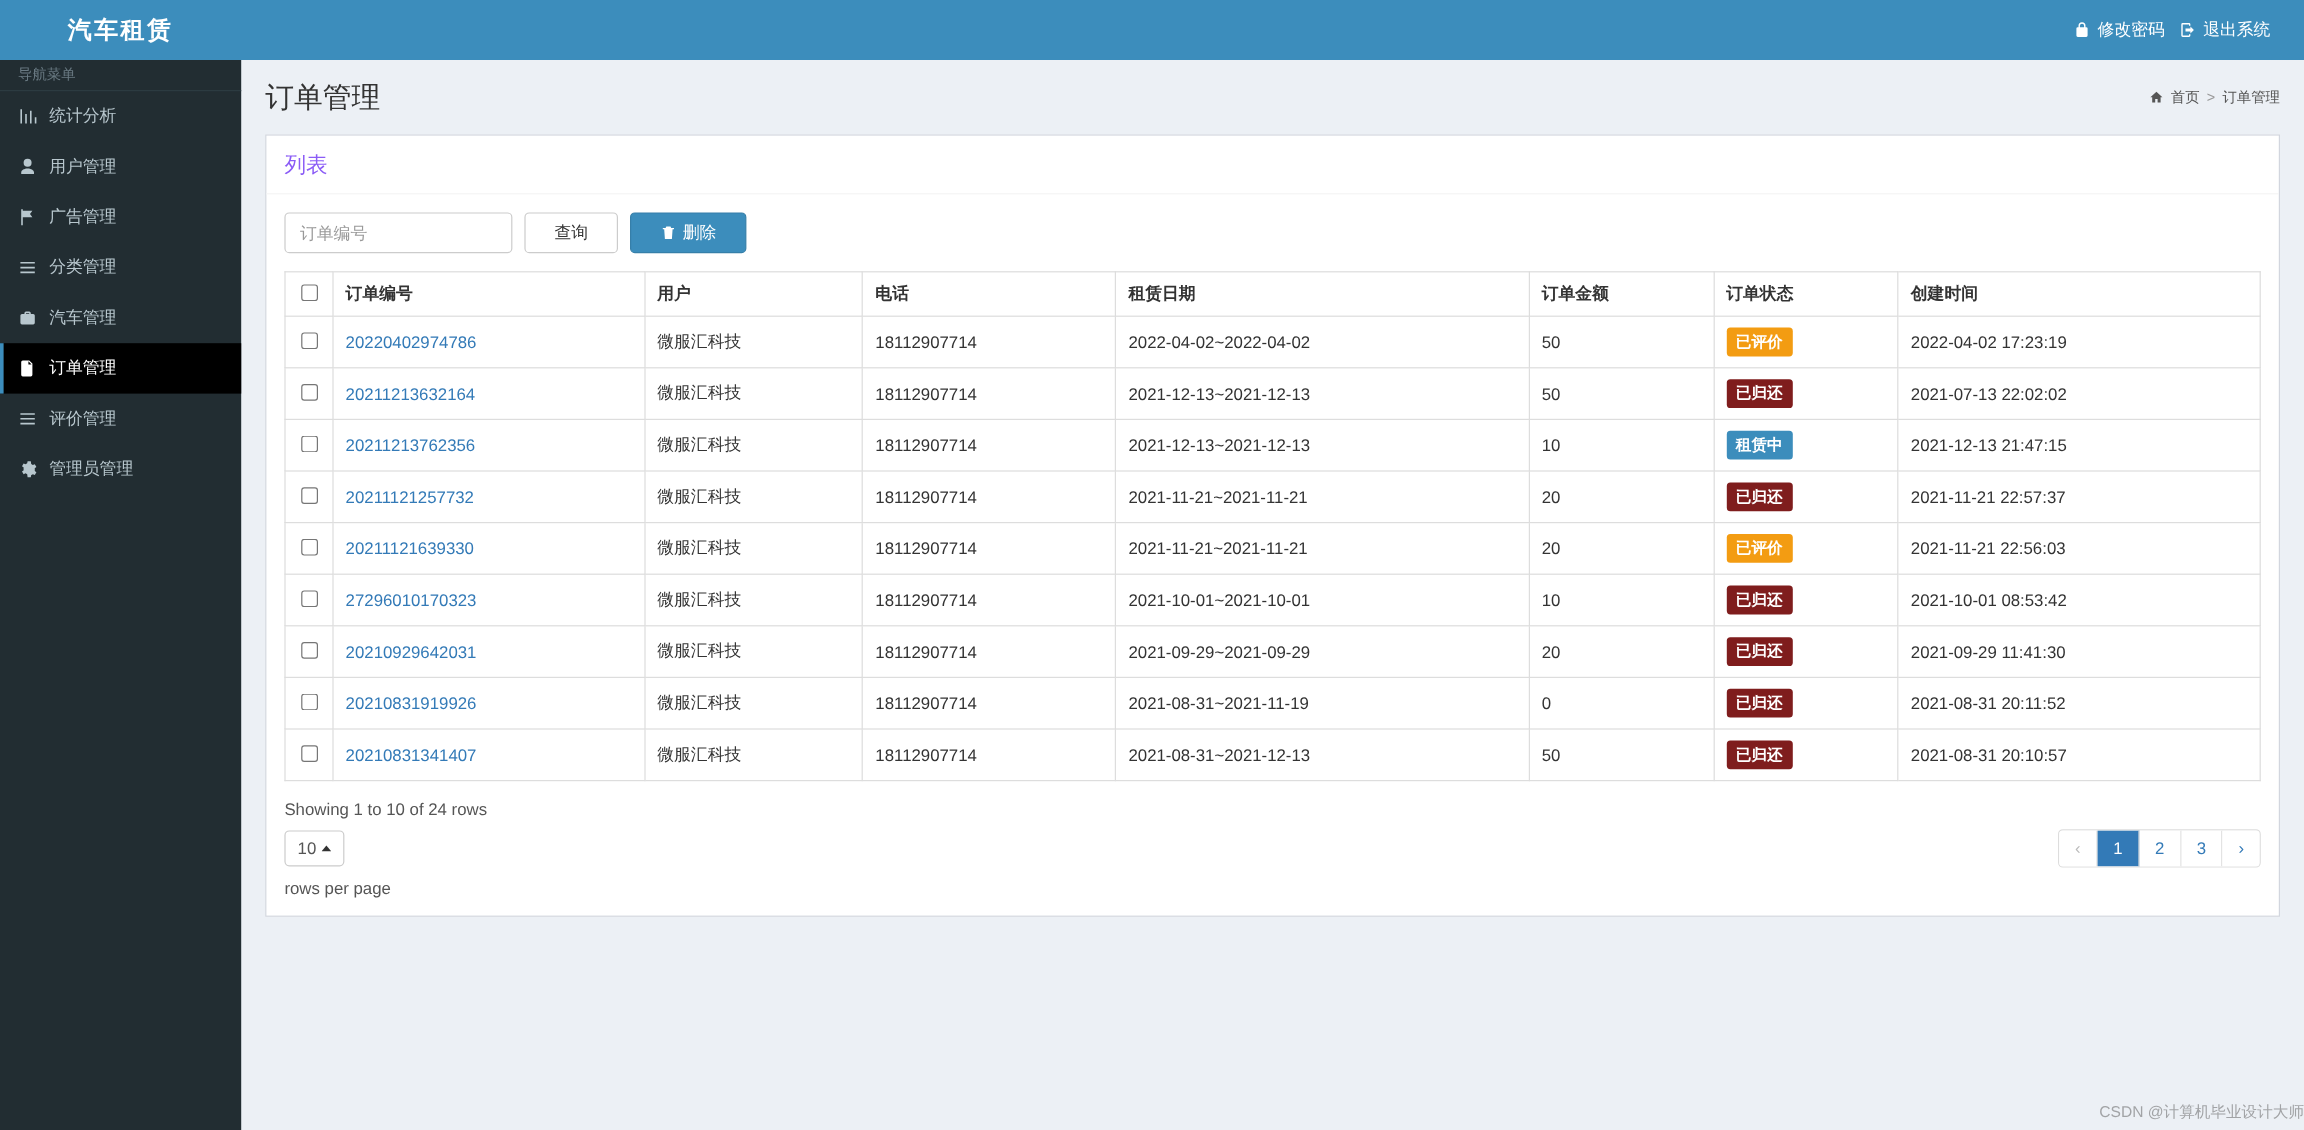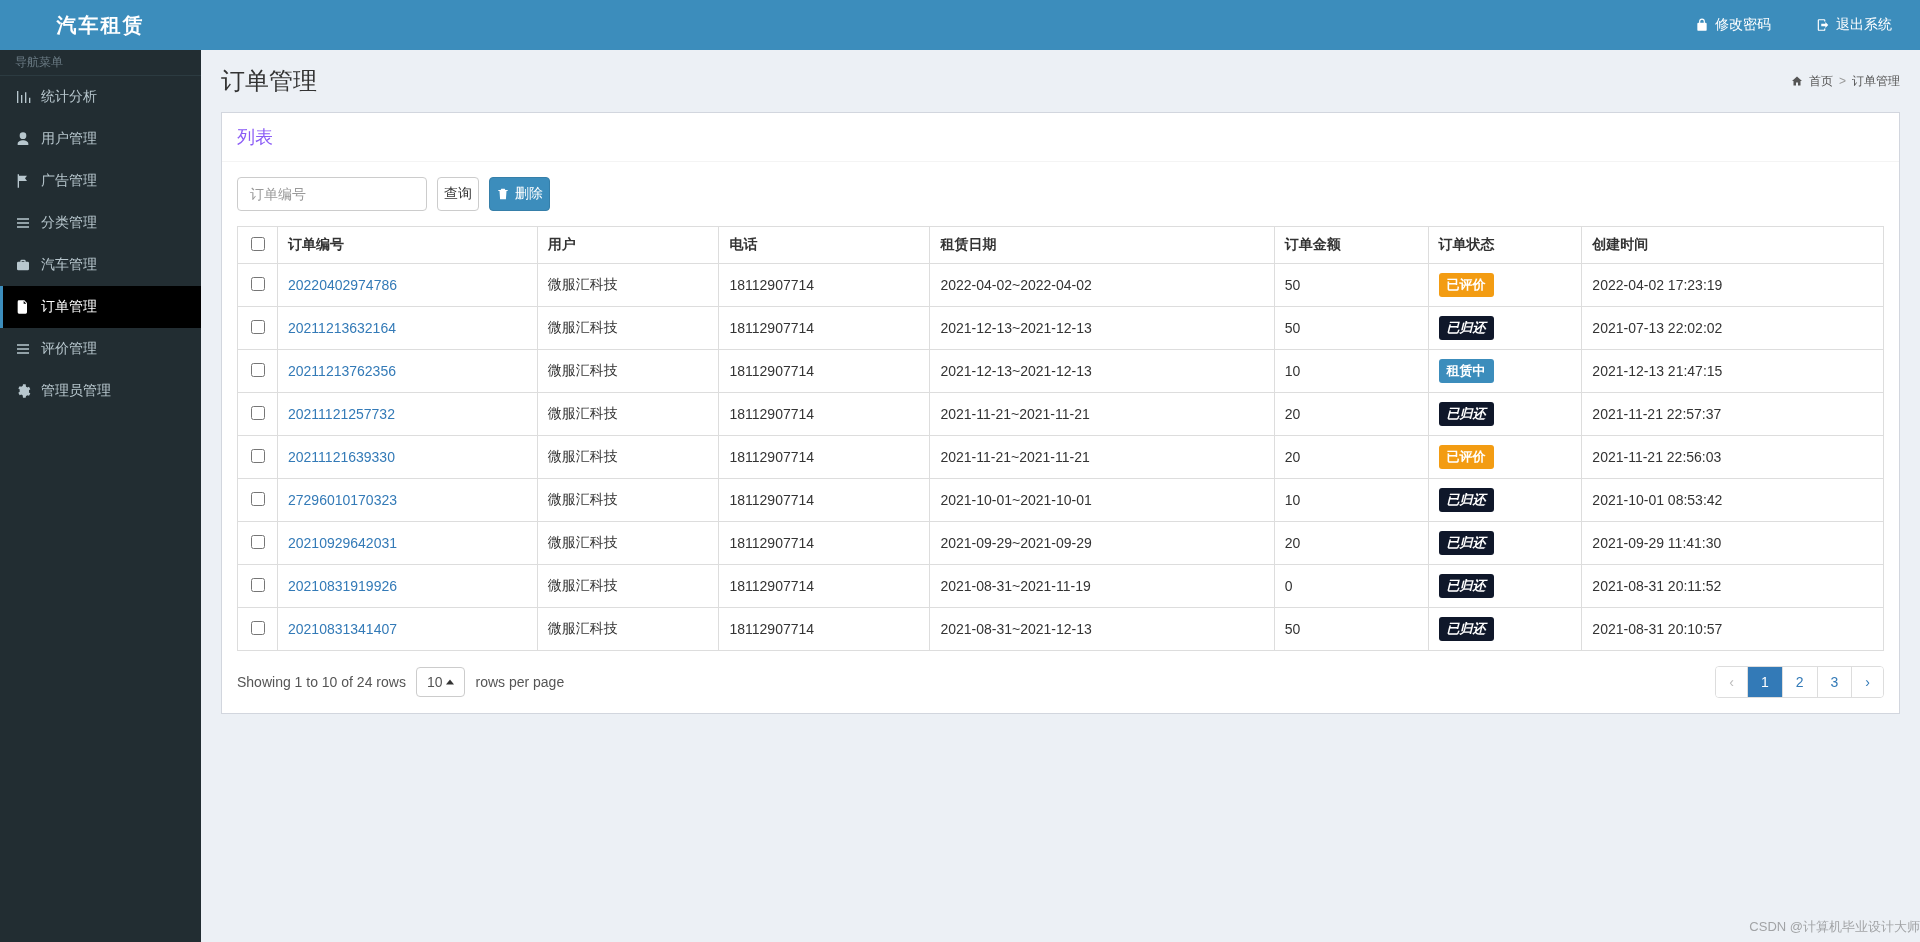--- a/index.html
+++ b/index.html
@@ -1,55 +1,55 @@
 <!DOCTYPE html>
 <html><head>
 <meta charset="utf-8">
 <style>
 * { margin: 0; padding: 0; box-sizing: border-box; }
 body { font-family: "Microsoft YaHei", "Helvetica Neue", Arial, sans-serif; font-size: 14px; color: #333; background: #ecf0f5; }
 .top-header { height: 50px; background: #3c8dbc; display: flex; align-items: center; justify-content: space-between; color: #fff; }
 .brand { width: 201px; text-align: center; font-size: 20px; font-weight: bold; letter-spacing: 2px; }
-.top-actions { display: flex; gap: 45px; padding-right: 28px; }
+.top-actions { display: flex; gap: 12px; padding-right: 28px; }
 .top-action { color: #fff; cursor: pointer; display: flex; align-items: center; gap: 6px; font-size: 14px; }
 .top-action svg { width: 14px; height: 14px; fill: #fff; }
 .layout { display: flex; min-height: calc(100vh - 50px); }
 .sidebar { width: 201px; background: #222d32; color: #b8c7ce; padding-top: 0; flex-shrink: 0; }
 .sidebar-header { font-size: 12px; color: #6a7a83; padding: 4px 15px; border-bottom: 1px solid #2c3b41; }
 .sidebar-item { display: flex; align-items: center; gap: 10px; padding: 12px 15px; cursor: pointer; color: #b8c7ce; }
 .sidebar-item.active { background: #000; color: #fff; border-left: 3px solid #3c8dbc; padding-left: 12px; }
 .sidebar-item svg { width: 16px; height: 16px; fill: currentColor; flex-shrink: 0; }
 .content { flex: 1; padding: 15px 20px 20px 20px; }
 .content-header { display: flex; justify-content: space-between; align-items: center; margin-bottom: 15px; }
 .page-title { font-size: 24px; font-weight: 500; color: #333; }
 .breadcrumb { display: flex; align-items: center; gap: 6px; font-size: 12px; color: #555; }
 .breadcrumb svg { width: 12px; height: 12px; fill: #555; }
 .breadcrumb .sep { color: #999; }
 .panel { background: #fff; border: 1px solid #d2d6de; }
 .panel-header { padding: 12px 15px; border-bottom: 1px solid #f4f4f4; font-size: 18px; color: #8b5cf6; }
 .panel-body { padding: 15px; }
 .toolbar { display: flex; gap: 10px; margin-bottom: 15px; }
 .form-input { height: 34px; padding: 6px 12px; border: 1px solid #ccc; border-radius: 4px; font-size: 14px; width: 190px; }
 .form-input::placeholder { color: #999; }
-.btn { display: inline-flex; align-items: center; gap: 5px; height: 34px; padding: 6px 6px; border: 1px solid transparent; border-radius: 4px; font-size: 14px; cursor: pointer; }
+.btn { display: inline-flex; align-items: center; gap: 5px; height: 34px; padding: 6px 24px; border: 1px solid transparent; border-radius: 4px; font-size: 14px; cursor: pointer; }
 .btn-default { background: #fff; color: #333; border-color: #ccc; }
 .btn-primary { background: #3c8dbc; color: #fff; border-color: #367fa9; }
 .btn svg { width: 14px; height: 14px; fill: currentColor; }
 table { width: 100%; border-collapse: collapse; }
 th, td { border: 1px solid #ddd; padding: 9px 10px; text-align: left; vertical-align: middle; }
 th { background: #fff; font-weight: bold; color: #333; }
 td { color: #333; }
 .check-col { width: 40px; text-align: center; }
 .link { color: #337ab7; cursor: pointer; }
 .badge { display: inline-block; padding: 3px 8px; border-radius: 3px; color: #fff; font-size: 13px; font-weight: bold; }
 .badge-warning { background: #f39c12; }
-.badge-success { background: #0f172a; font-style: italic; }
+.badge-success { background: #7f1d1d; }
 .badge-primary { background: #3c8dbc; }
 .table-footer { display: flex; justify-content: space-between; align-items: center; margin-top: 15px; font-size: 14px; color: #555; }
-.foot-left { display: flex; align-items: center; gap: 10px; }
+.foot-left { display: flex; align-items: flex-start; gap: 10px; flex-direction: column; }
 .page-size { display: flex; align-items: center; gap: 4px; border: 1px solid #ccc; border-radius: 4px; padding: 6px 10px; cursor: pointer; background: #fff; }
 .page-size svg { width: 8px; height: 8px; fill: #333; }
 .pagination { display: flex; border: 1px solid #ddd; border-radius: 4px; overflow: hidden; }
 .page-btn { padding: 7px 13px; border-right: 1px solid #ddd; cursor: pointer; color: #337ab7; background: #fff; }
 .page-btn:last-child { border-right: none; }
 .page-btn.active { background: #337ab7; color: #fff; }
 .page-btn.disabled { color: #bbb; cursor: not-allowed; }
 .watermark { position: fixed; bottom: 6px; right: 0; font-size: 13px; color: rgba(100,100,100,0.55); pointer-events: none; }
 input[type=checkbox] { width: 14px; height: 14px; cursor: pointer; }
 </style>

